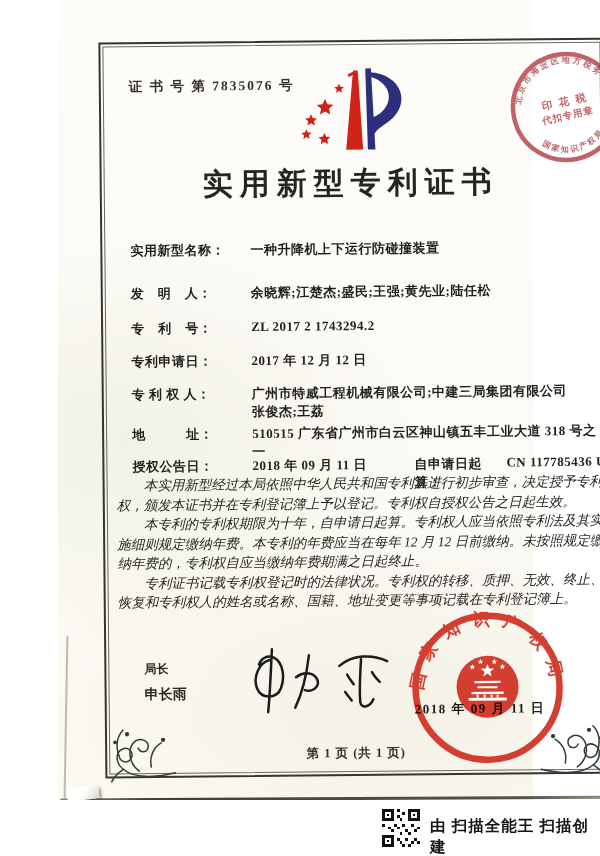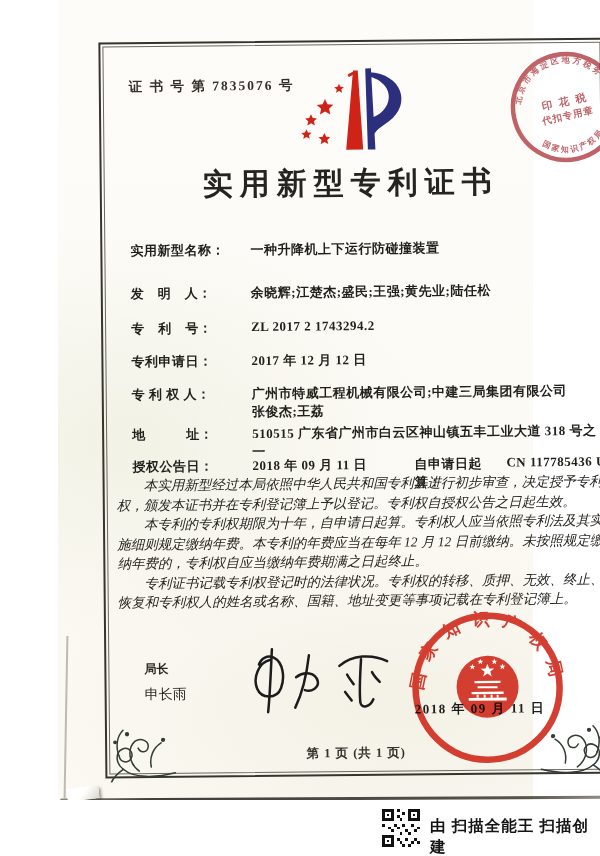--- a/index.html
+++ b/index.html
@@ -46,21 +46,21 @@
   .row .val{width:356px;}
   .row .val .vline{display:block;}
   .pair2{display:flex;margin-left:14px;}
   .pair2 .lbl2{width:92px;flex:none;}
 
   .body-text{position:absolute;left:58px;top:474px;width:486px;
     font-size:13.5px;line-height:19.5px;font-style:italic;color:#262420;text-align:justify;}
   .body-text p{margin:0;text-indent:2em;}
 
   .sign-title{position:absolute;left:84px;top:659px;font-size:12px;font-weight:700;}
-  .sign-name{position:absolute;left:84px;top:684px;font-size:14px;font-weight:400;}
+  .sign-name{position:absolute;left:84px;top:684px;font-size:14px;font-weight:700;}
   .signature-svg{position:absolute;left:178px;top:644px;width:176px;height:76px;}
 
   .seal-date{position:absolute;left:354px;top:701px;font-size:13px;font-weight:700;letter-spacing:1.5px;color:#1e1c18;}
   .seal-svg{position:absolute;left:346px;top:608px;width:162px;height:162px;opacity:.9;mix-blend-mode:multiply;}
 
   .tax-stamp{position:absolute;left:450px;top:48px;width:122px;height:122px;
     transform:rotate(-12deg);opacity:.85;mix-blend-mode:multiply;}
 
   .page-footer{position:absolute;left:44px;top:745px;width:502px;text-align:center;
     font-size:12.5px;font-weight:600;letter-spacing:1px;color:#34312b;}

